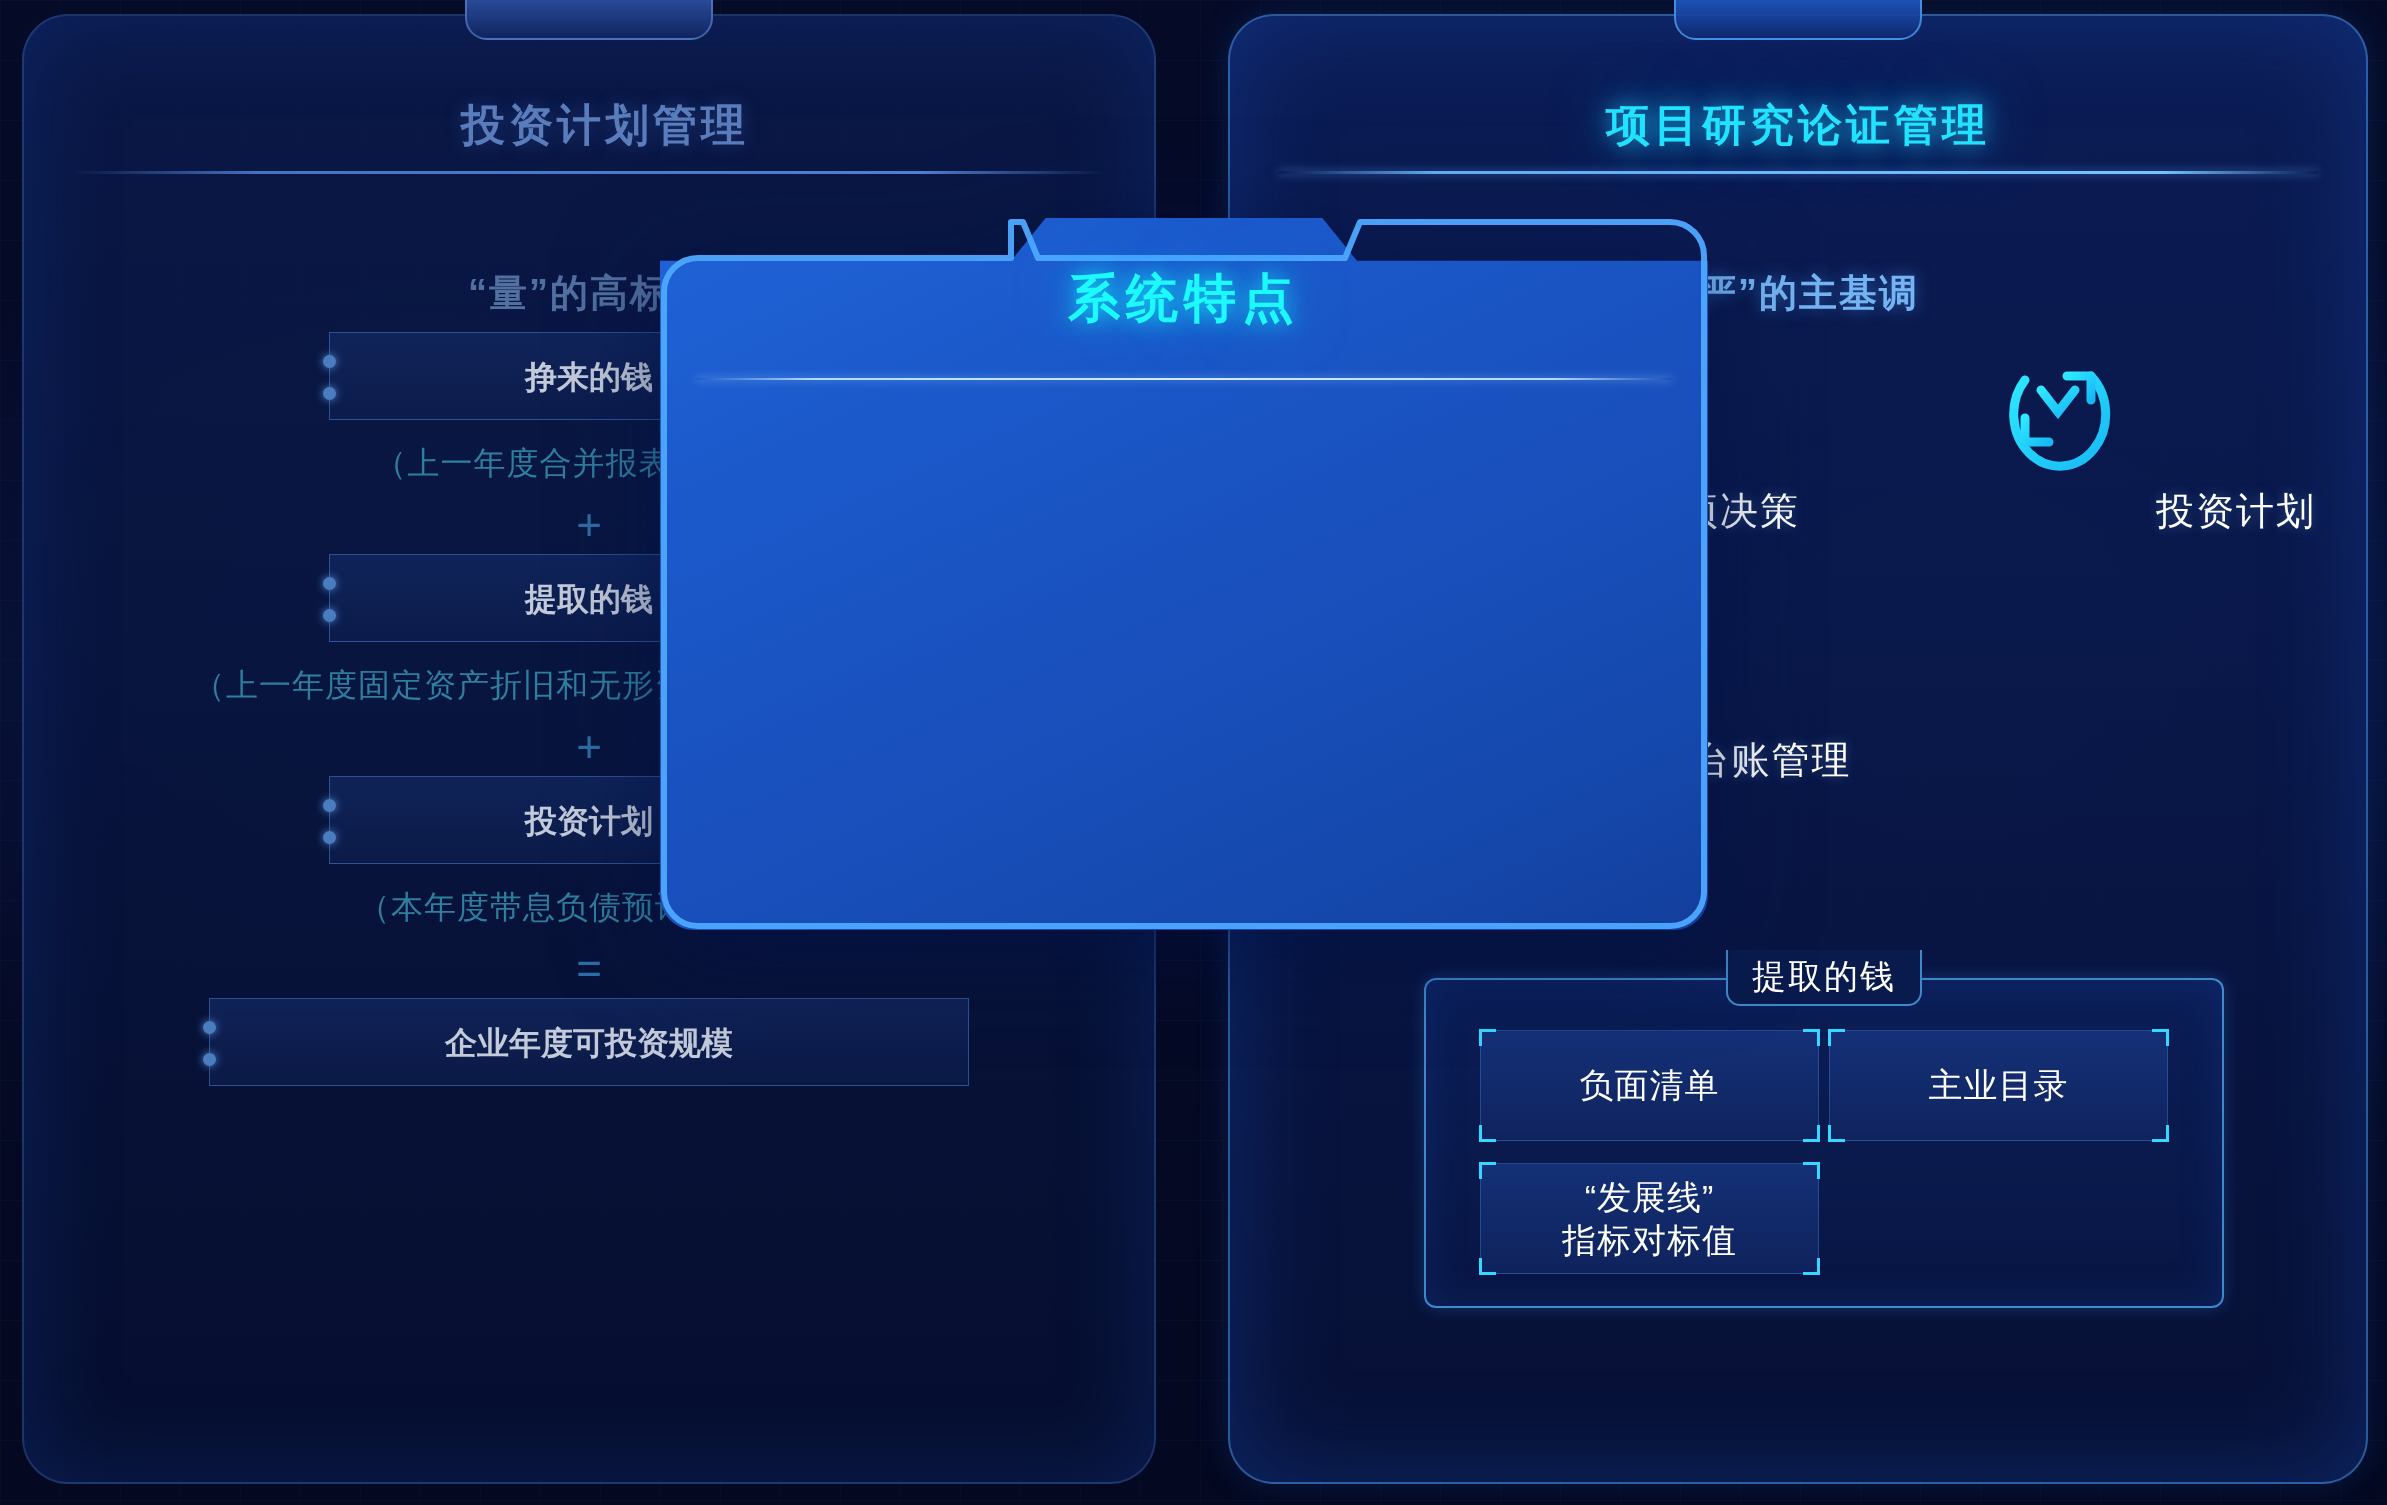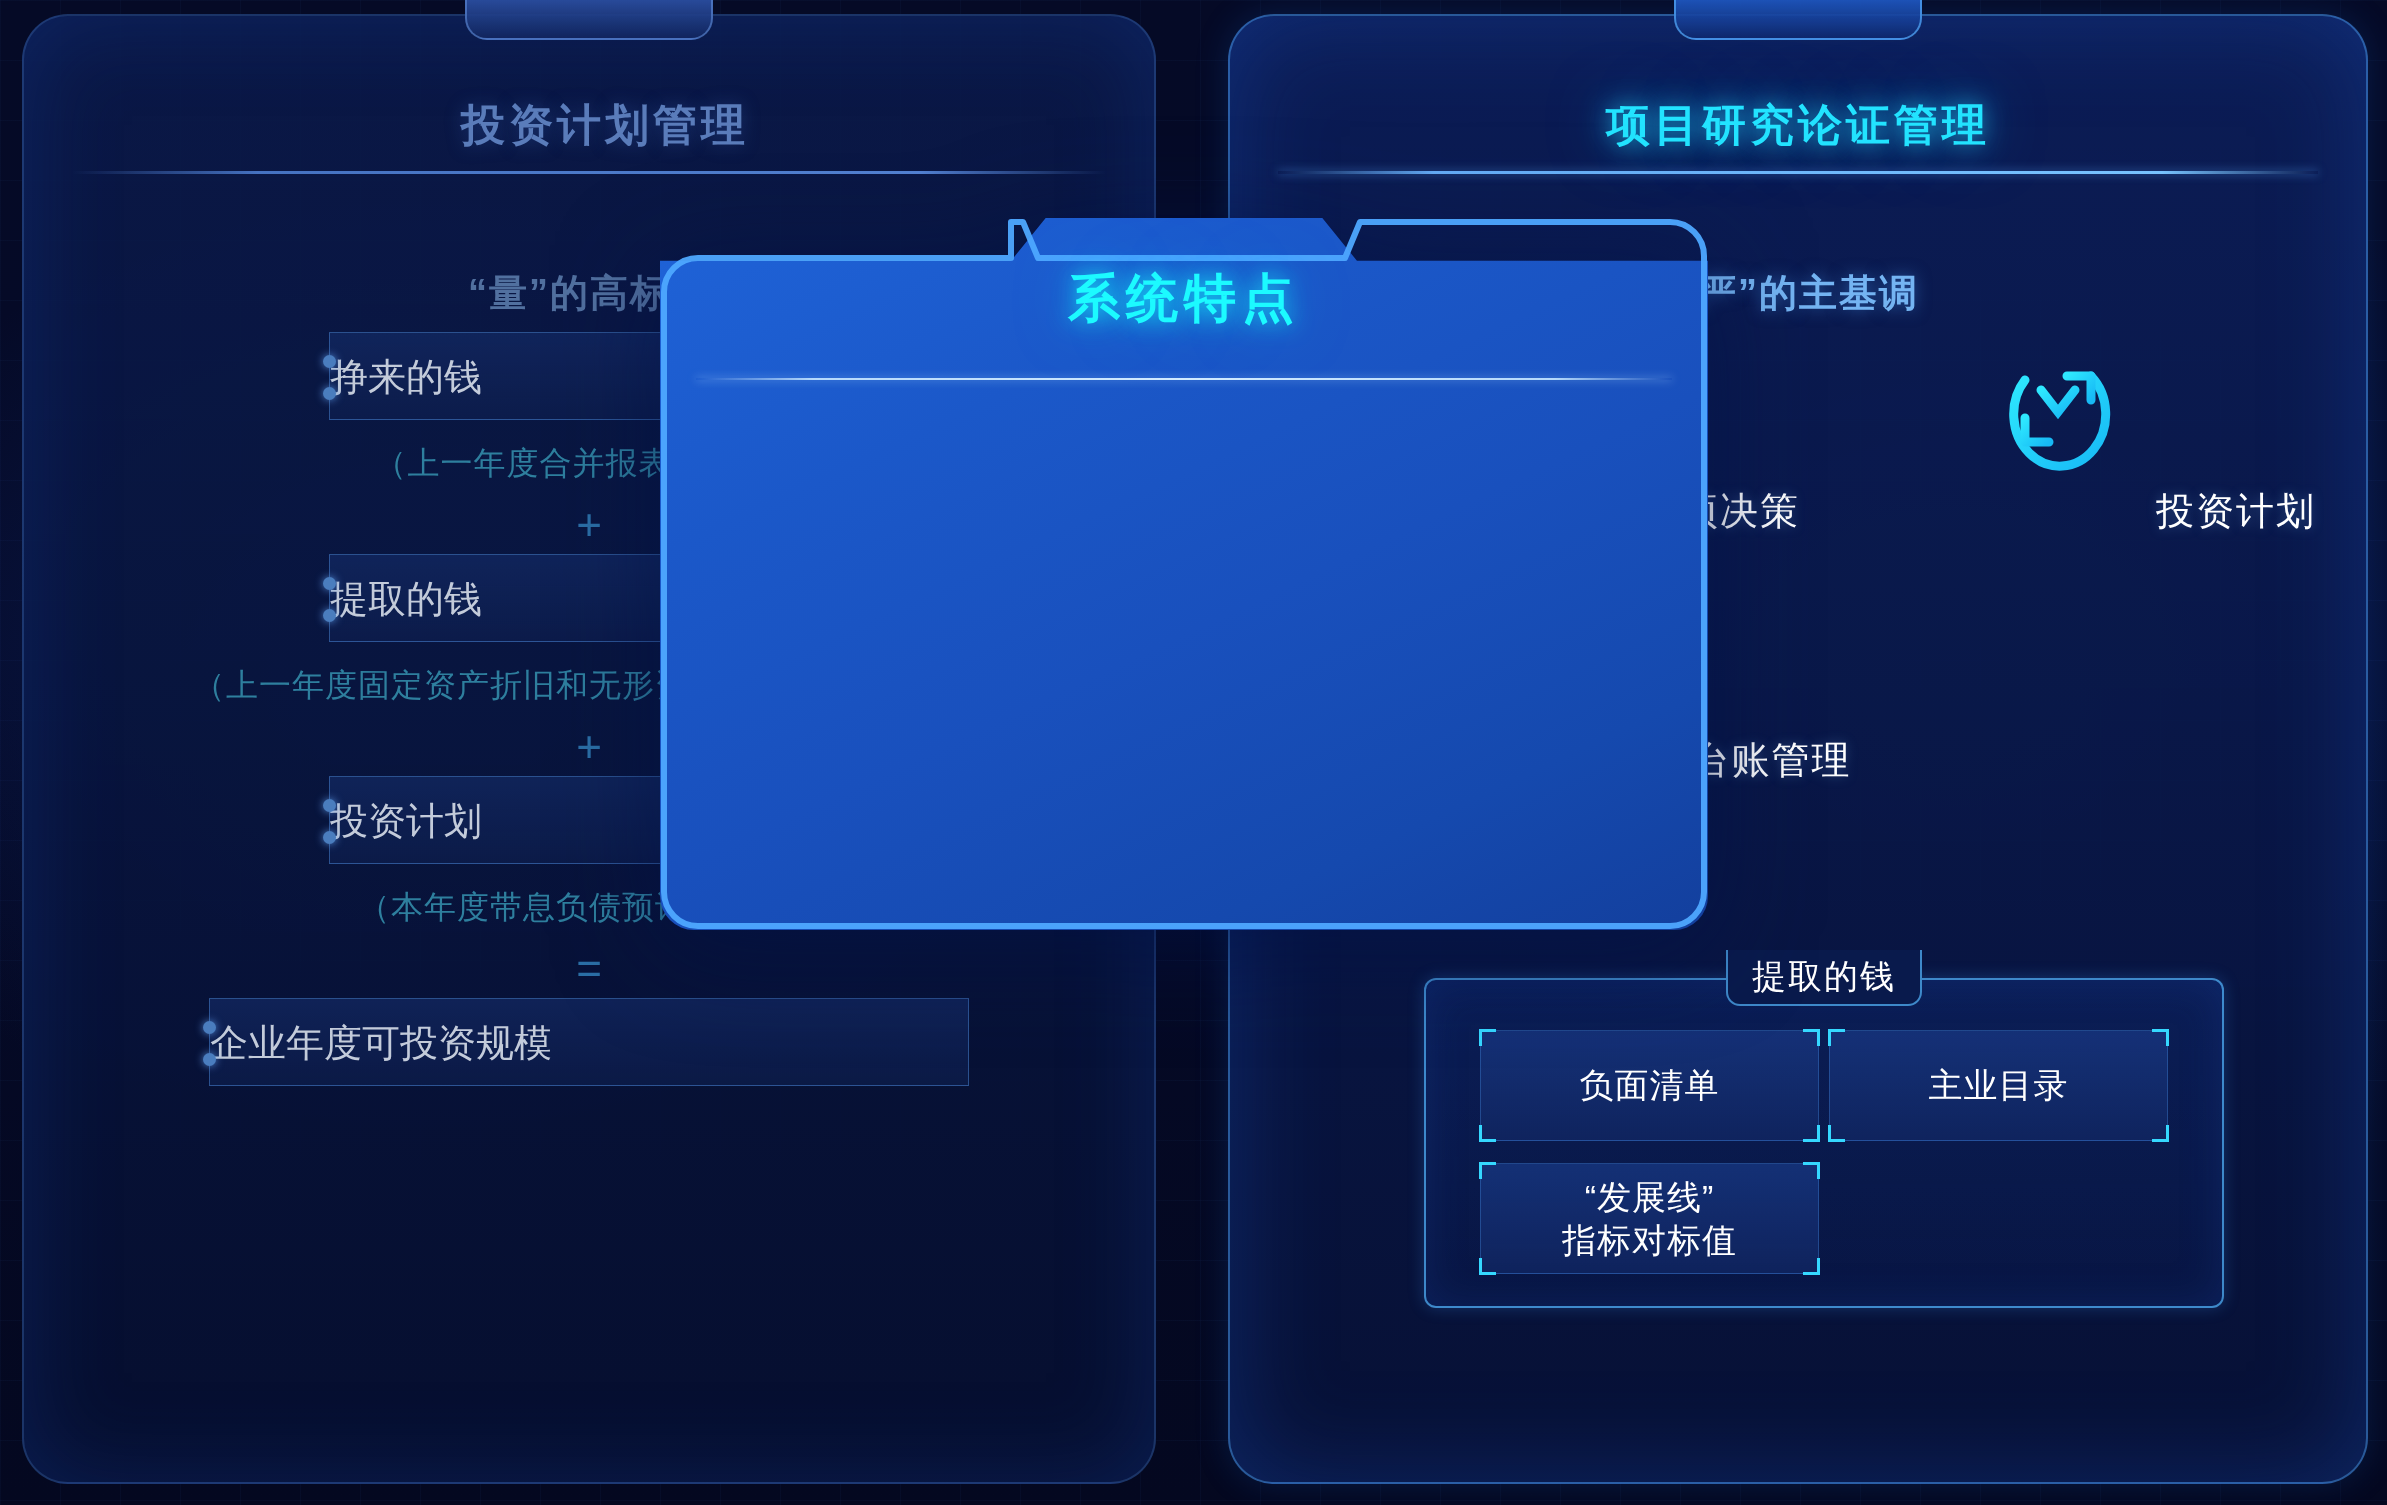--- a/index.html
+++ b/index.html
@@ -91,24 +91,25 @@
   }
   .panel.left .p-sub{ color:#51709f; }
   .panel.right .p-sub{ color:#74b4f2; text-shadow:0 0 16px rgba(70,150,240,.5); }
 
   
   .chain{ position:absolute; top:316px; left:0; width:100%; }
   .f-box{
     position:relative;
     width:520px; margin:0 auto;
     height:88px; line-height:88px;
-    text-align:left;
-    font-size:38px; color:#c3cbda;
+    text-align:center;
+    font-size:32px; color:#c3cbda;
     border:1.5px solid rgba(70,125,200,.55);
     background:linear-gradient(180deg, rgba(20,44,105,.62), rgba(14,32,82,.55));
+    font-weight:bold;
   }
   .f-box .dot{
     position:absolute; left:-7px; width:13px; height:13px; border-radius:50%;
     background:#4a7dbe; box-shadow:0 0 8px rgba(90,150,230,.9);
   }
   .f-box .dot.d1{ top:22px; }
   .f-box .dot.d2{ top:54px; }
   .f-note{
     text-align:center; font-size:32px; color:#2e7f9e; margin-top:22px; letter-spacing:1px;
   }

